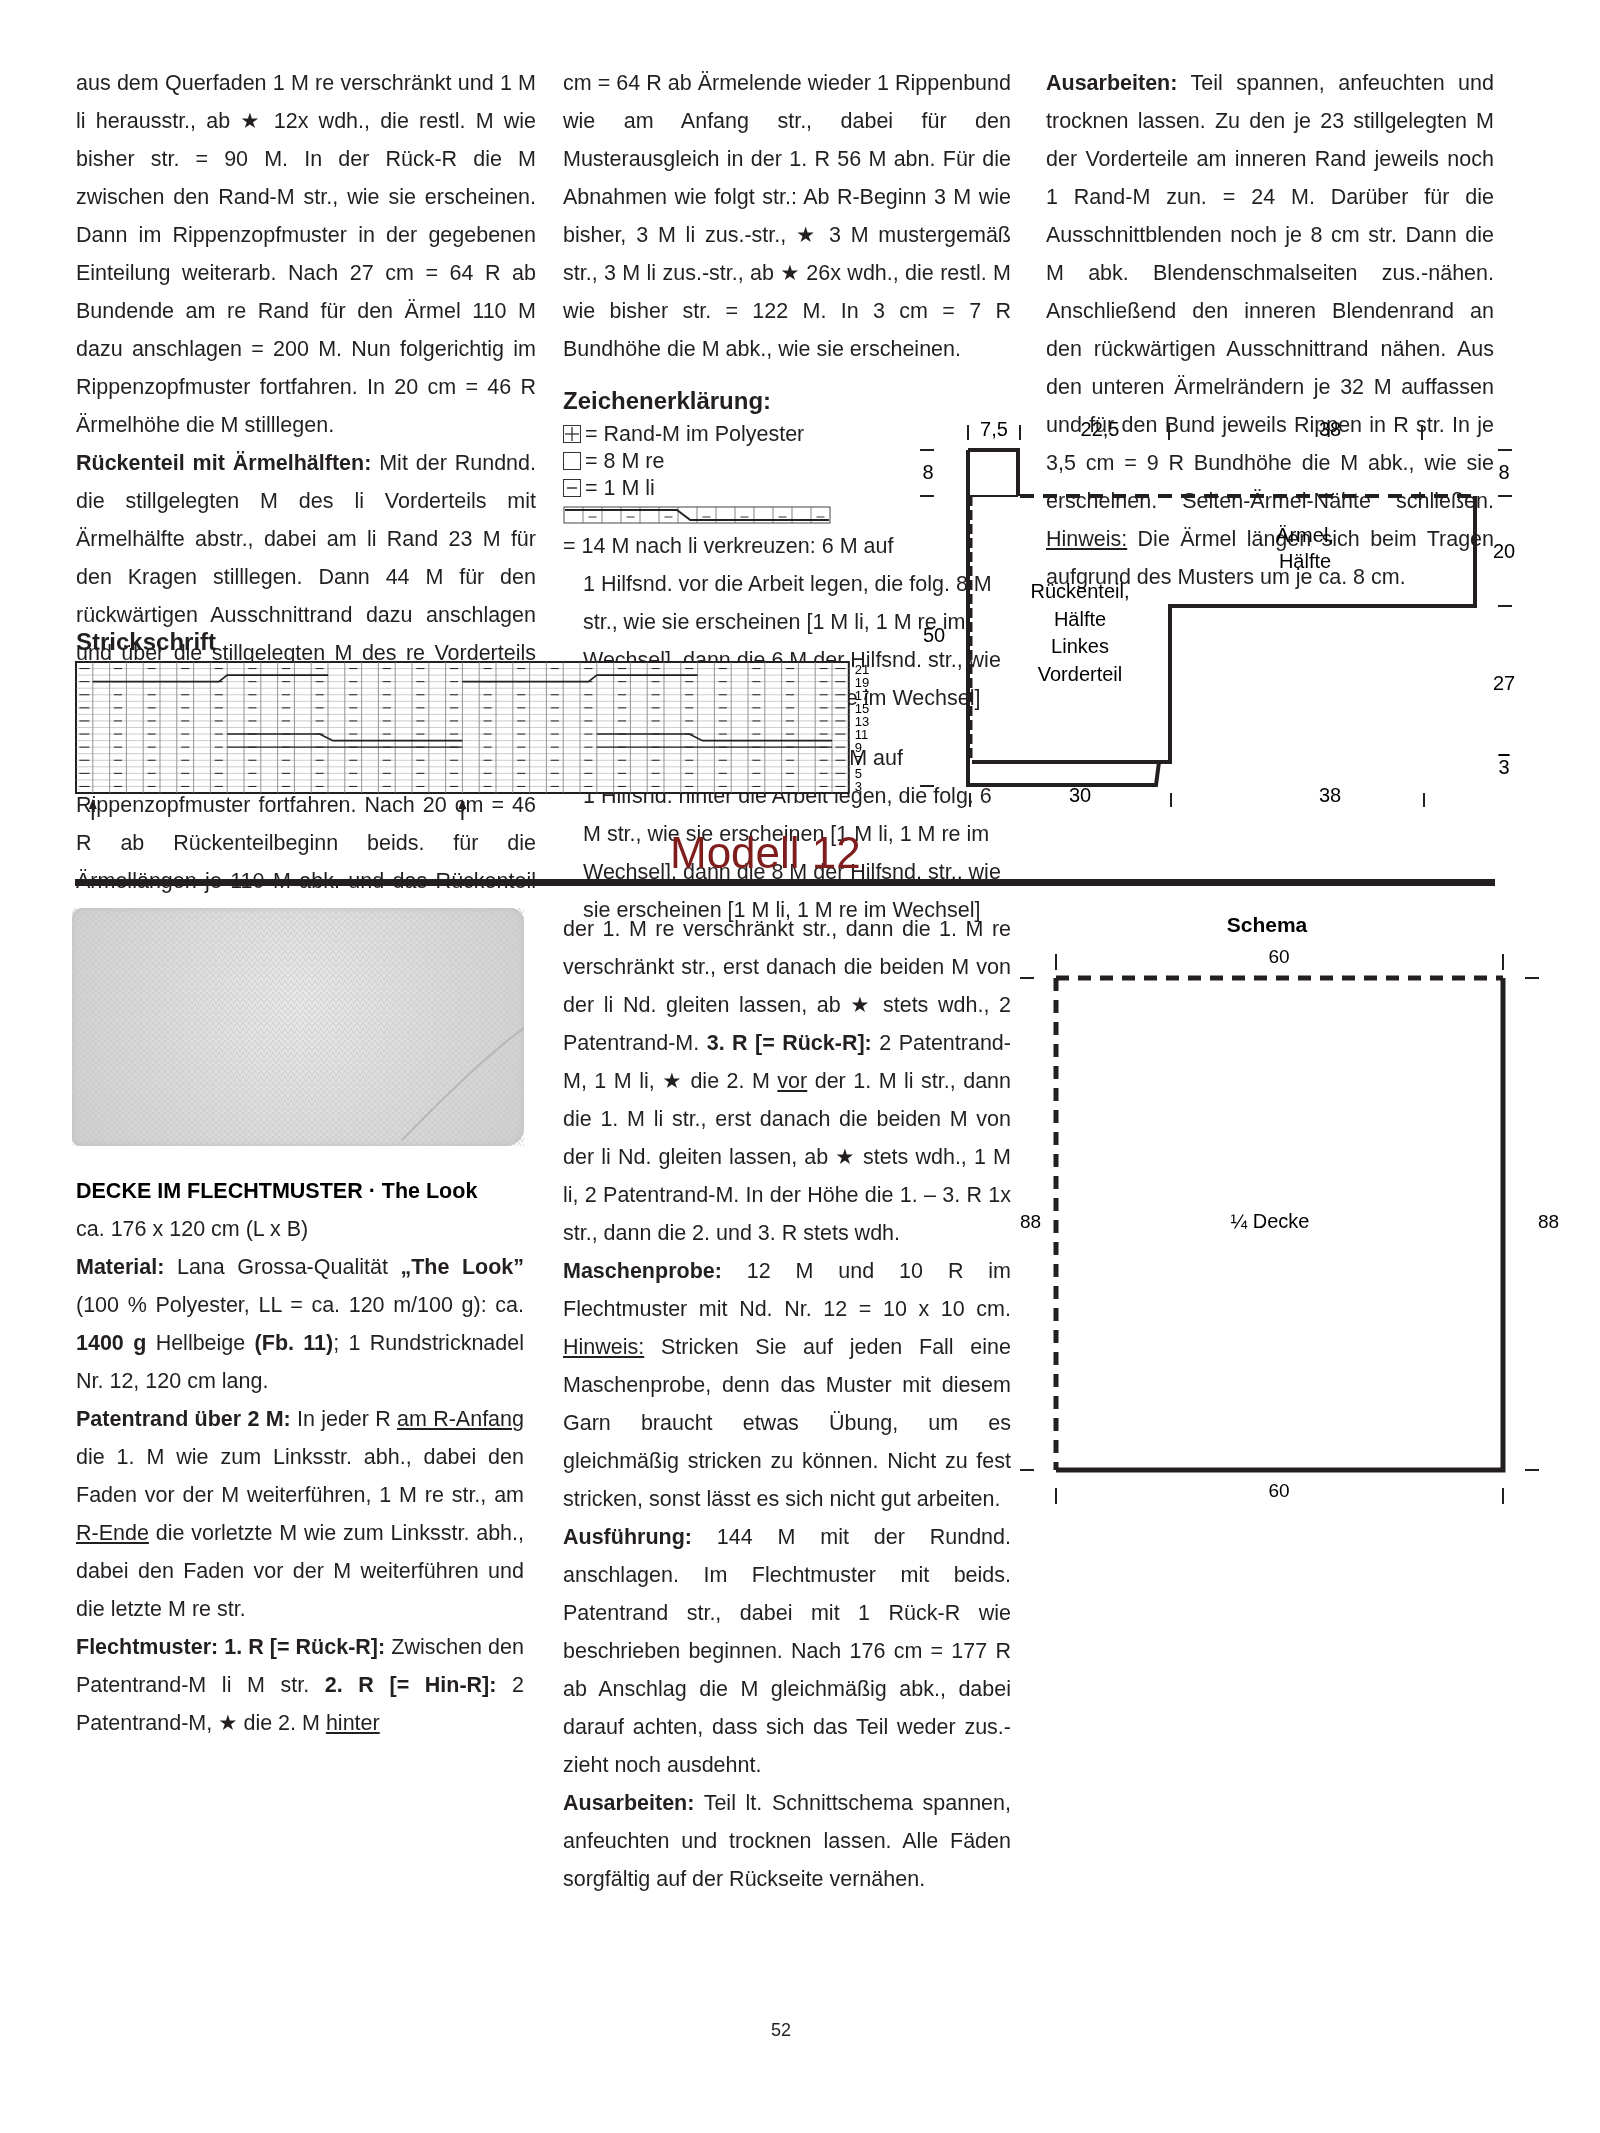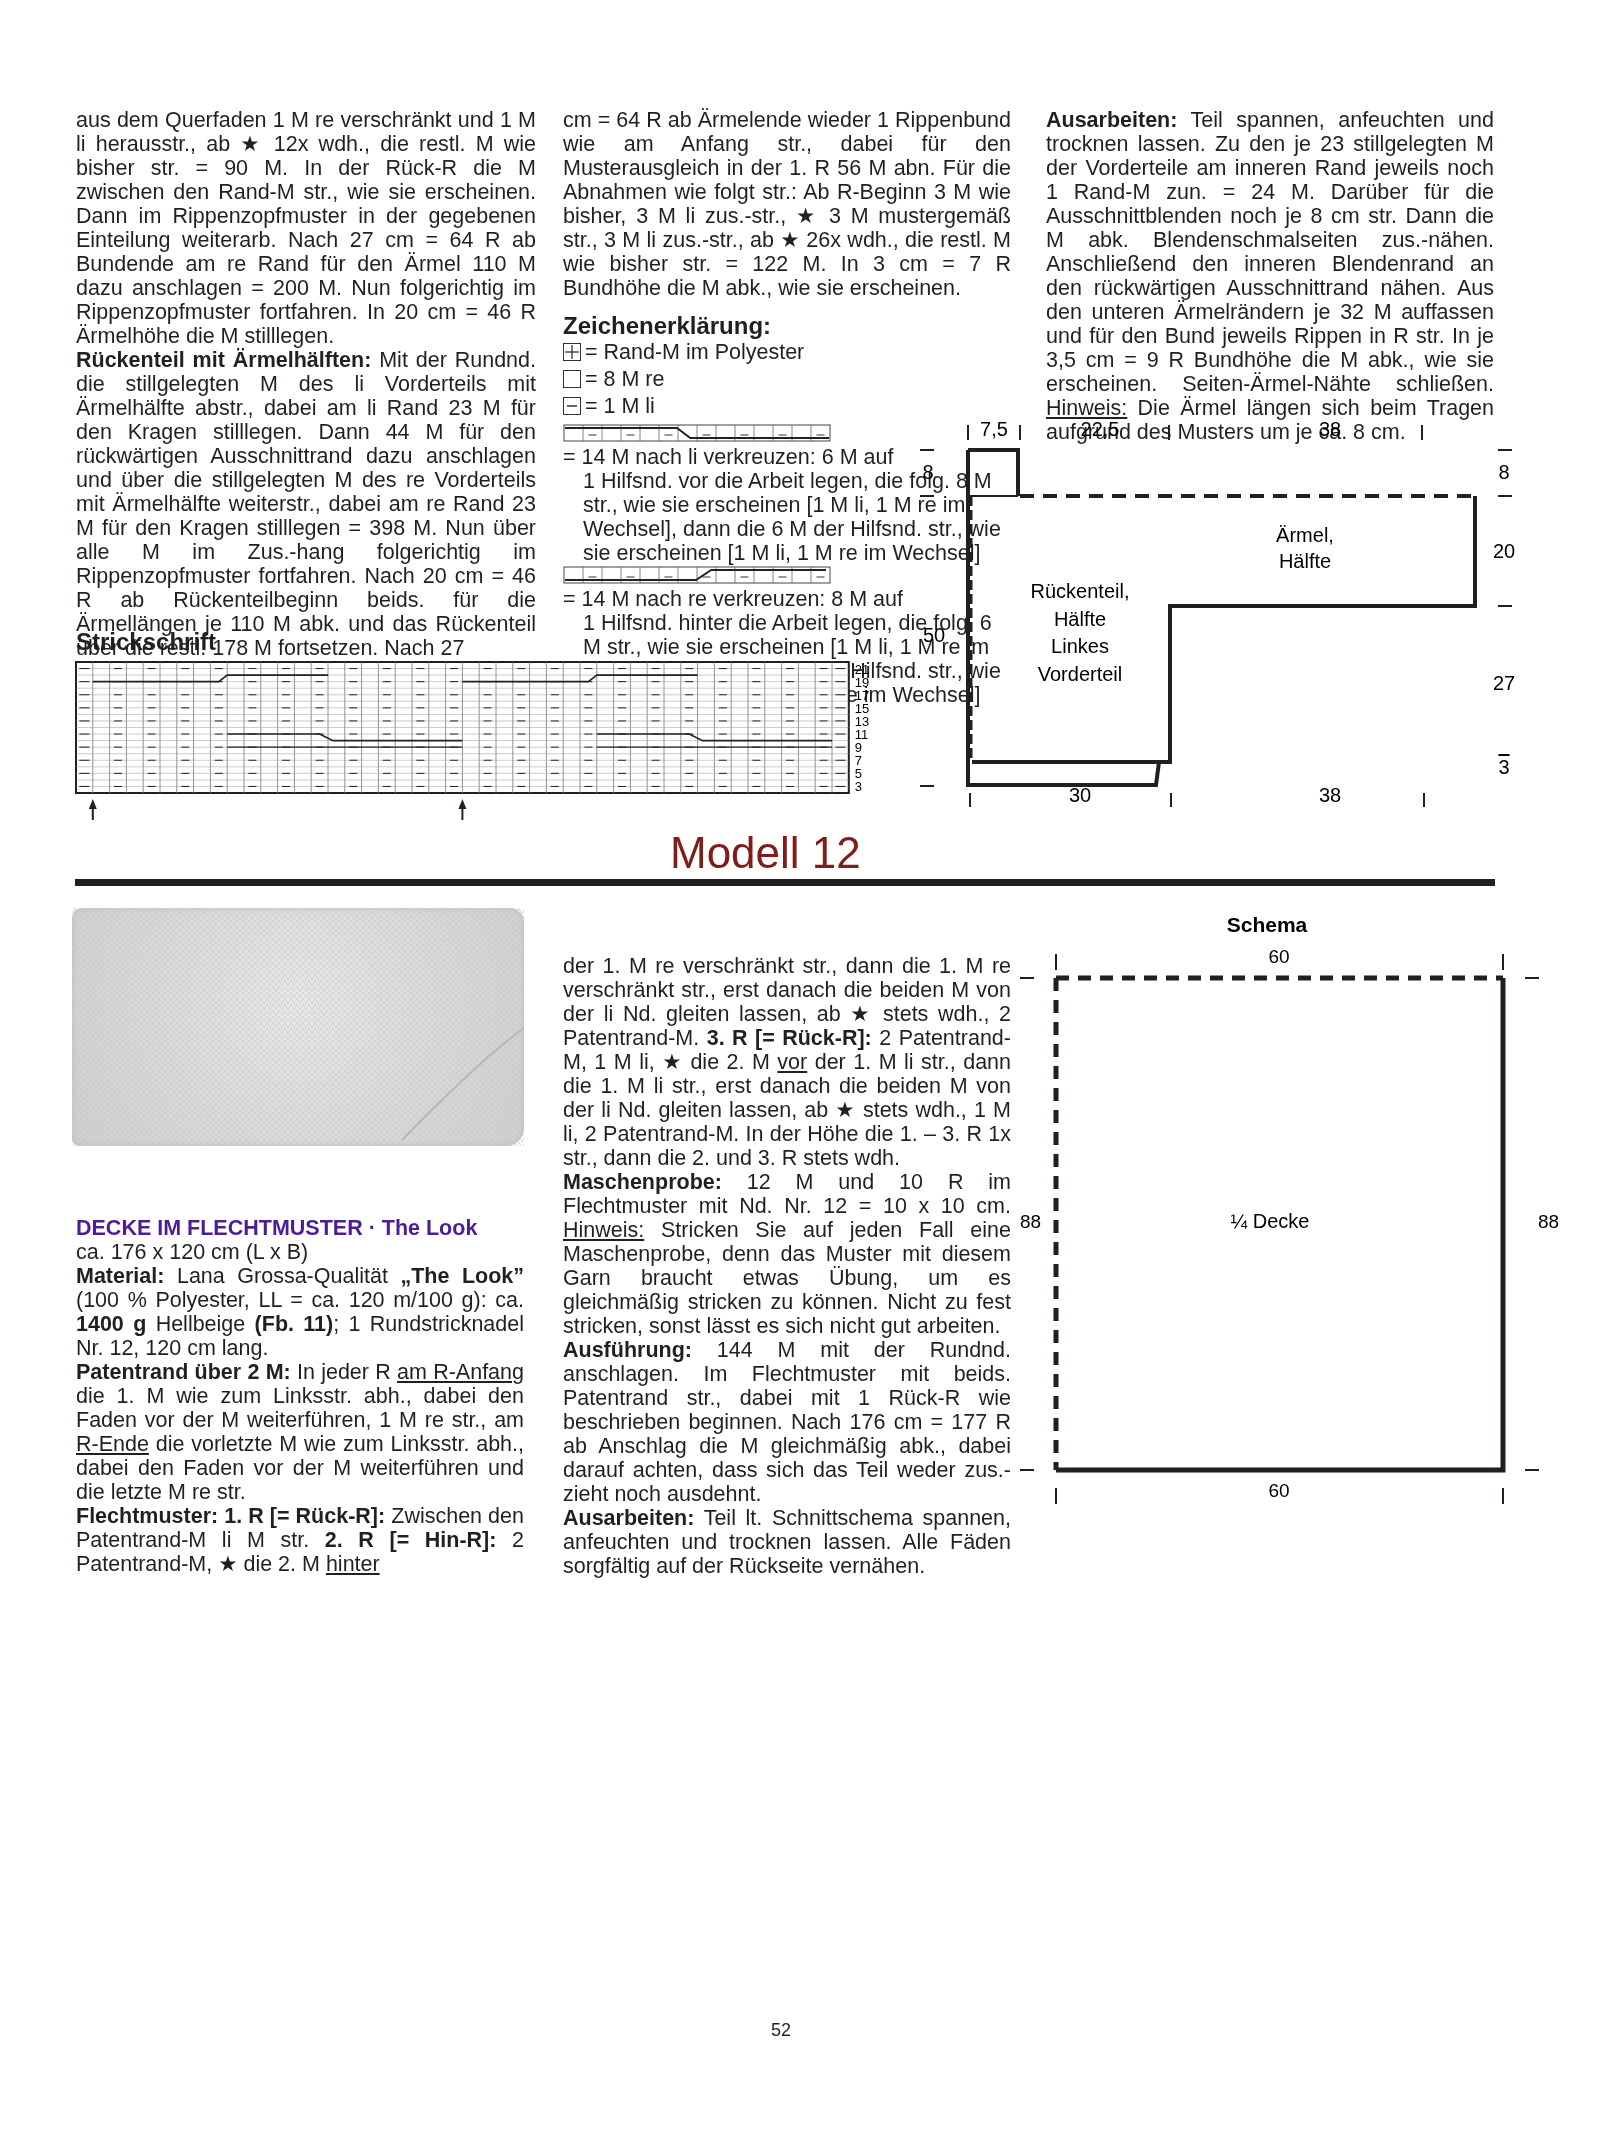--- a/index.html
+++ b/index.html
@@ -1,18 +1,18 @@
 <!DOCTYPE html>
 <html><head>
 <meta charset="utf-8">
 <style>
   html, body { margin:0; padding:0; background:#fff; }
   body { width:1600px; height:2133px; position:relative; overflow:hidden;
          font-family:"Liberation Sans", sans-serif; color:#231f20; }
-  .col { position:absolute; font-size:21.5px; line-height:24px; text-align:justify;margin-top:44px; }
+  .col { position:absolute; font-size:21.5px; line-height:38px; text-align:justify; }
   .col p { margin:0; }
   .b { font-weight:bold; }
   .u { text-decoration:underline; }
   .h { font-weight:bold; font-size:24px; }
   .legend-row { display:flex; align-items:center; gap:4px; height:27px; font-size:21.5px; }
   .legend-box { width:18px; height:18px; border:1px solid #333; position:relative; box-sizing:border-box; }
   .legend-indent { padding-left:20px; text-align:left; }
   .abs { position:absolute; }
   svg text { font-family:"Liberation Sans", sans-serif; }
 </style>
@@ -499,21 +499,21 @@
         <rect width="6" height="6" fill="none"></rect>
         <path d="M0,6 L3,0 L6,6" stroke="#c4c4c4" stroke-width="0.8" fill="none"></path>
       </pattern>
     </defs>
     <rect width="452" height="238" fill="url(#knit)" opacity="0.8"></rect>
     <path d="M452,120 Q410,150 330,232" stroke="#b8b8b8" stroke-width="2" fill="none"></path>
   </svg>
 </div>
 
 <div class="col" style="left:76px; top:1172px; width:448px;">
-  <p style="font-weight:bold; color:#4c1d95;"><span>DECKE IM FLECHTMUSTER</span><span> · </span><span>The Look</span></p>
+  <p style="font-weight:bold; color:#000000;"><span>DECKE IM FLECHTMUSTER</span><span> · </span><span>The Look</span></p>
   <p>ca. 176 x 120 cm (L x B)</p>
   <p><span class="b">Material:</span><span> Lana Grossa-Qualität </span><span class="b">„The Look”</span><span> (100 % Polyester, LL = ca. 120 m/100 g): ca. </span><span class="b">1400 g</span><span> Hellbeige </span><span class="b">(Fb. 11)</span><span>; 1 Rundstricknadel Nr. 12, 120 cm lang.</span></p>
   <p><span class="b">Patentrand über 2 M:</span><span> In jeder R </span><span class="u">am R-Anfang</span><span> die 1. M wie zum Linksstr. abh., dabei den Faden vor der M weiterführen, 1 M re str., am </span><span class="u">R-Ende</span><span> die vorletzte M wie zum Linksstr. abh., dabei den Faden vor der M weiterführen und die letzte M re str.</span></p>
   <p><span class="b">Flechtmuster: 1. R [= Rück-R]:</span><span> Zwischen den Patentrand-M li M str. </span><span class="b">2. R [= Hin-R]:</span><span> 2 Patentrand-M, ★ die 2. M </span><span class="u">hinter</span></p>
 </div>
 
 <div class="col" style="left:563px; top:910px; width:448px;">
   <p><span> der 1. M re verschränkt str., dann die 1. M re verschränkt str., erst danach die beiden M von der li Nd. gleiten lassen, ab ★ stets wdh., 2 Patentrand-M. </span><span class="b">3. R [= Rück-R]:</span><span> 2 Patentrand-M, 1 M li, ★ die 2. M </span><span class="u">vor</span><span> der 1. M li str., dann die 1. M li str., erst danach die beiden M von der li Nd. gleiten lassen, ab ★ stets wdh., 1 M li, 2 Patentrand-M. In der Höhe die 1. – 3. R 1x str., dann die 2. und 3. R stets wdh.</span></p>
   <p><span class="b">Maschenprobe:</span><span> 12 M und 10 R im Flechtmuster mit Nd. Nr. 12 = 10 x 10 cm. </span><span class="u">Hinweis:</span><span> Stricken Sie auf jeden Fall eine Maschenprobe, denn das Muster mit diesem Garn braucht etwas Übung, um es gleichmäßig stricken zu können. Nicht zu fest stricken, sonst lässt es sich nicht gut arbeiten.</span></p>
   <p><span class="b">Ausführung:</span><span> 144 M mit der Rundnd. anschlagen. Im Flechtmuster mit beids. Patentrand str., dabei mit 1 Rück-R wie beschrieben beginnen. Nach 176 cm = 177 R ab Anschlag die M gleichmäßig abk., dabei darauf achten, dass sich das Teil weder zus.-zieht noch ausdehnt.</span></p>

